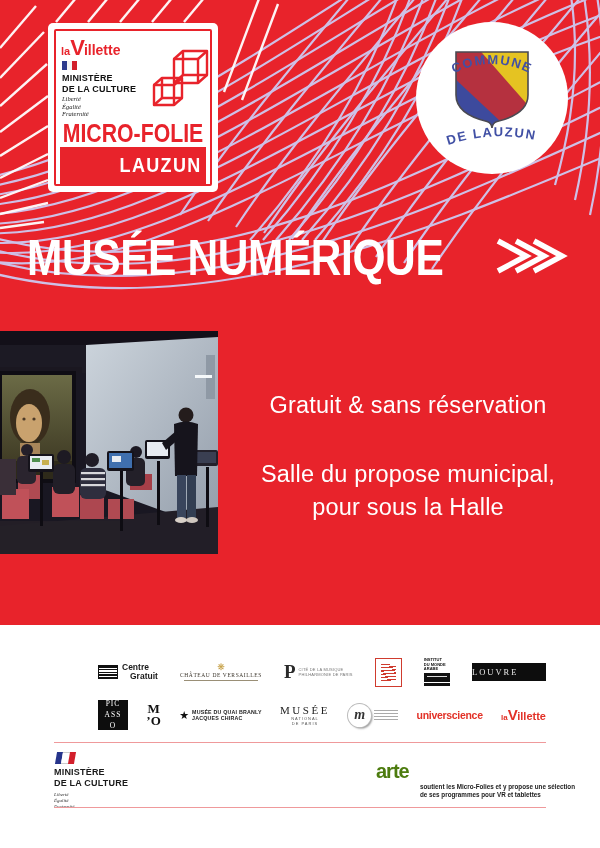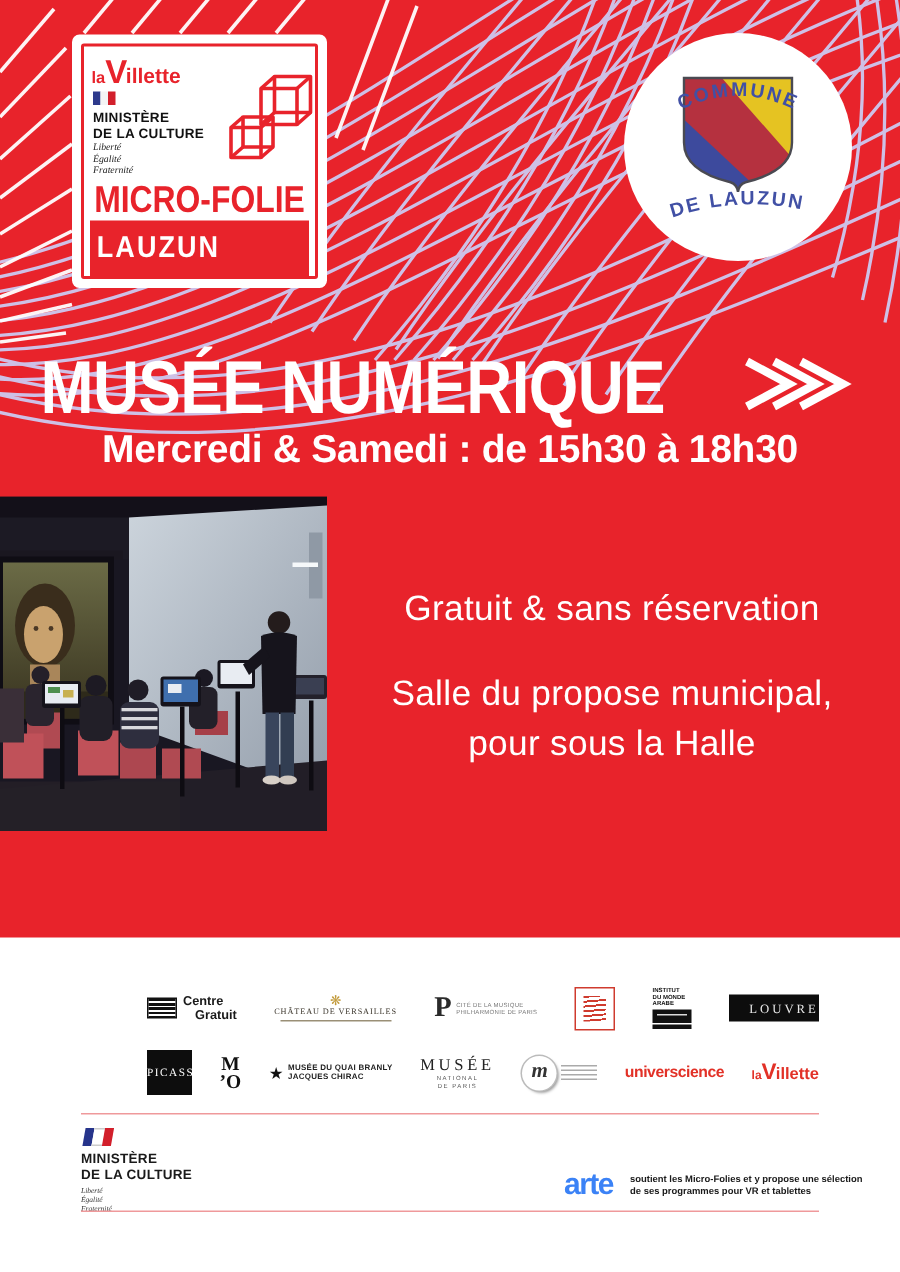--- a/index.html
+++ b/index.html
@@ -14,33 +14,33 @@
   .lavillette{position:absolute;left:13px;top:12px;color:#E8232B;font-weight:800;white-space:nowrap;}
   .lavillette .la{font-size:11px;}
   .lavillette .bigv{font-size:22px;letter-spacing:-1px;}
   .lavillette .rest{font-size:14px;}
   .cubes{position:absolute;right:8px;top:26px;}
   .flag{position:absolute;left:14px;top:38px;width:15px;height:9px;display:flex;}
   .flag i{flex:1;} .flag .b{background:#2d3a8c}.flag .w{background:#f4f4f4}.flag .r{background:#d21f2b}
   .ministry{position:absolute;left:14px;top:50px;font-size:9px;font-weight:800;line-height:10.5px;color:#111;letter-spacing:.2px;}
   .motto{position:absolute;left:14px;top:72px;font-family:"Liberation Serif",serif;font-style:italic;font-size:6.5px;line-height:7.5px;color:#222;}
   .program{position:absolute;left:0;right:0;top:96px;text-align:center;color:#E8232B;font-size:25px;font-weight:800;transform:scaleX(.85);letter-spacing:0px;white-space:nowrap;}
-  .city-bar{position:absolute;left:12px;right:12px;top:124px;height:37px;background:#E8232B;display:flex;align-items:center;justify-content:flex-start;}
+  .city-bar{position:absolute;left:12px;right:12px;top:124px;height:37px;background:#E8232B;display:flex;align-items:center;justify-content:flex-end;}
   .city-bar span{color:#fff;font-size:20px;font-weight:800;letter-spacing:1.5px;transform:scaleX(.9);}
   
   .badge{position:absolute;left:416px;top:22px;width:152px;height:152px;background:#fff;border-radius:50%;}
   
   .headline{position:absolute;left:27px;top:229px;color:#fff;font-size:50px;font-weight:800;letter-spacing:-.5px;transform:scaleX(.85);transform-origin:left center;white-space:nowrap;}
   .chevrons{position:absolute;left:494px;top:238px;}
   .schedule{position:absolute;left:0;right:0;top:284px;text-align:center;color:#fff;font-size:26px;font-weight:700;letter-spacing:-.2px;}
   
   .photo{position:absolute;left:0;top:331px;}
   
   .info{position:absolute;left:228px;top:392px;width:360px;text-align:center;color:#fff;}
-  .info .l1{font-size:23.5px;margin-bottom:27px;letter-spacing:.2px;}
+  .info .l1{font-size:23.5px;margin-bottom:39px;letter-spacing:.2px;}
   .info .l2,.info .l3{font-size:23.5px;line-height:33px;letter-spacing:.2px;}
   
   .logo-row{position:absolute;left:54px;right:54px;display:flex;justify-content:space-between;align-items:center;margin-left:44px;}
   .row1{top:650px;height:44px;} .row2{top:694px;height:42px;}
   .plogo{display:flex;align-items:center;gap:4px;color:#1a1a1a;}
   .pompidou-icon{width:18px;height:12px;background:repeating-linear-gradient(180deg,#111 0 1.6px,#fff 1.6px 2.8px);border:1px solid #111;}
   .pompidou-txt{font-size:8.5px;font-weight:700;line-height:9px;}
   .pompidou-txt .i2{margin-left:8px;}
   .versailles{display:flex;flex-direction:column;align-items:center;}
   .vers-sun{color:#c29a3a;font-size:9px;line-height:8px;}
@@ -49,23 +49,23 @@
   .phil{display:flex;align-items:center;gap:3px;}
   .phil-p{font-size:19px;font-weight:800;color:#2a2a2a;font-family:"Liberation Serif",serif;}
   .phil-txt{font-size:4px;color:#777;line-height:5px;letter-spacing:.2px;}
   .avignon{width:25px;height:27px;border:1.3px solid #cf3b2e;display:flex;align-items:center;justify-content:center;}
   .avignon i{display:block;width:15px;height:17px;background:repeating-linear-gradient(175deg,#cf3b2e 0 1.3px,transparent 1.3px 3.2px);}
   .ima{display:flex;flex-direction:column;align-items:center;}
   .ima-txt{font-size:4px;font-weight:700;line-height:4.6px;color:#111;text-align:left;width:26px;}
   .ima-block{width:26px;height:9px;background:#111;margin-top:1px;position:relative;}
   .ima-block i{position:absolute;left:3px;right:3px;top:3px;height:1.4px;background:#fff;opacity:.85;}
   .ima-line{width:26px;height:2.5px;background:#111;margin-top:1.5px;}
-  .louvre{width:60px;height:18px;background:#0d0d0d;display:flex;align-items:center;justify-content:flex-end;}
+  .louvre{width:74px;height:18px;background:#0d0d0d;display:flex;align-items:center;justify-content:flex-start;}
   .louvre span{color:#e8e8e8;font-family:"Liberation Serif",serif;font-size:8.5px;letter-spacing:2px;}
-  .picasso{width:30px;height:30px;background:#0d0d0d;display:flex;flex-direction:row;align-items:center;justify-content:space-between;}
+  .picasso{width:30px;height:30px;background:#0d0d0d;display:flex;flex-direction:column;align-items:center;justify-content:space-between;}
   .picasso span{color:#fff;font-family:"Liberation Serif",serif;font-size:7.5px;line-height:7.8px;letter-spacing:1px;}
   .orsay{display:flex;flex-direction:column;align-items:center;font-family:"Liberation Serif",serif;font-weight:700;font-size:13px;line-height:12px;color:#111;}
   .branly{display:flex;align-items:center;gap:3px;}
   .branly .star{font-size:11px;color:#111;}
   .branly-txt{font-size:5.3px;font-weight:800;line-height:6.4px;color:#222;letter-spacing:.2px;}
   .opera{display:flex;flex-direction:column;align-items:center;}
   .opera .t{font-family:"Liberation Serif",serif;font-size:11px;letter-spacing:2.5px;color:#222;}
   .opera .s{font-size:4px;letter-spacing:1px;color:#555;line-height:5px;}
   .rmn{display:flex;align-items:center;gap:3px;}
   .rmn-circle{width:23px;height:23px;border-radius:50%;background:#fff;box-shadow:0 0 0 1px #bbb,1.5px 1.5px 2px #999;display:flex;align-items:center;justify-content:center;
@@ -74,21 +74,21 @@
   .universcience{font-size:10.5px;font-weight:800;color:#e23127;letter-spacing:-.3px;}
   .villette2{color:#e23127;font-weight:800;white-space:nowrap;}
   .villette2 .la{font-size:8px;} .villette2 .bigv{font-size:15px;letter-spacing:-.5px;} .villette2 .rest{font-size:11px;}
   .divider{position:absolute;left:54px;right:54px;height:1px;background:#ef999b;}
   .d1{top:742px;} .d2{top:807px;}
   .ministry-footer{position:absolute;left:54px;top:752px;}
   .mf-flag{width:19px;height:12px;display:flex;transform:skewX(-10deg);margin-left:2px;}
   .mf-flag i{flex:1;} .mf-flag .b{background:#26348b}.mf-flag .w{background:#fff;border-top:1px solid #ccc;border-bottom:1px solid #ccc}.mf-flag .r{background:#d21f2b}
   .mf-txt{font-size:9px;font-weight:800;line-height:10.5px;color:#1a1a1a;margin-top:3px;letter-spacing:.2px;}
   .mf-motto{font-family:"Liberation Serif",serif;font-style:italic;font-size:5px;line-height:6px;color:#333;margin-top:4px;}
-  .arte-name{position:absolute;left:376px;top:779px;font-size:20px;font-weight:800;color:#3b82f6;letter-spacing:-1px;}
+  .arte-name{position:absolute;left:376px;top:760px;font-size:20px;font-weight:800;color:#4d7c0f;letter-spacing:-1px;}
   .arte-txt{position:absolute;left:420px;top:783px;font-size:6.3px;font-weight:700;line-height:8px;color:#1a1a1a;}
 </style>
 </head>
 <body>
 
 <div id="poster">
 
   <div class="red-zone">
 
     <svg class="deco" width="600" height="625" viewBox="0 0 600 625">
@@ -213,21 +213,20 @@
     </div>
 
     <div class="headline">MUSÉE NUMÉRIQUE</div>
     <svg class="chevrons" width="84" height="36" viewBox="0 0 84 36">
       <g fill="none" stroke="#ffffff" stroke-width="5.5">
         <path d="M4,3 L32,18 L4,33"></path>
         <path d="M22,3 L50,18 L22,33"></path>
         <path d="M40,3 L68,18 L40,33"></path>
       </g>
     </svg>
-    <div class="schedule">Mercredi &amp; Samedi : de 15h30 à 18h30</div>
 
     <svg class="photo" width="218" height="223" viewBox="0 0 218 223">
       <defs>
         <linearGradient id="wallGrad" x1="0" y1="0" x2="1" y2="1">
           <stop offset="0" stop-color="#ccd4dc"></stop>
             <stop offset="1" stop-color="#939daa"></stop>
         </linearGradient>
         <linearGradient id="monaBg" x1="0" y1="0" x2="0" y2="1">
           <stop offset="0" stop-color="#6b6b46"></stop>
             <stop offset="1" stop-color="#38331f"></stop>

